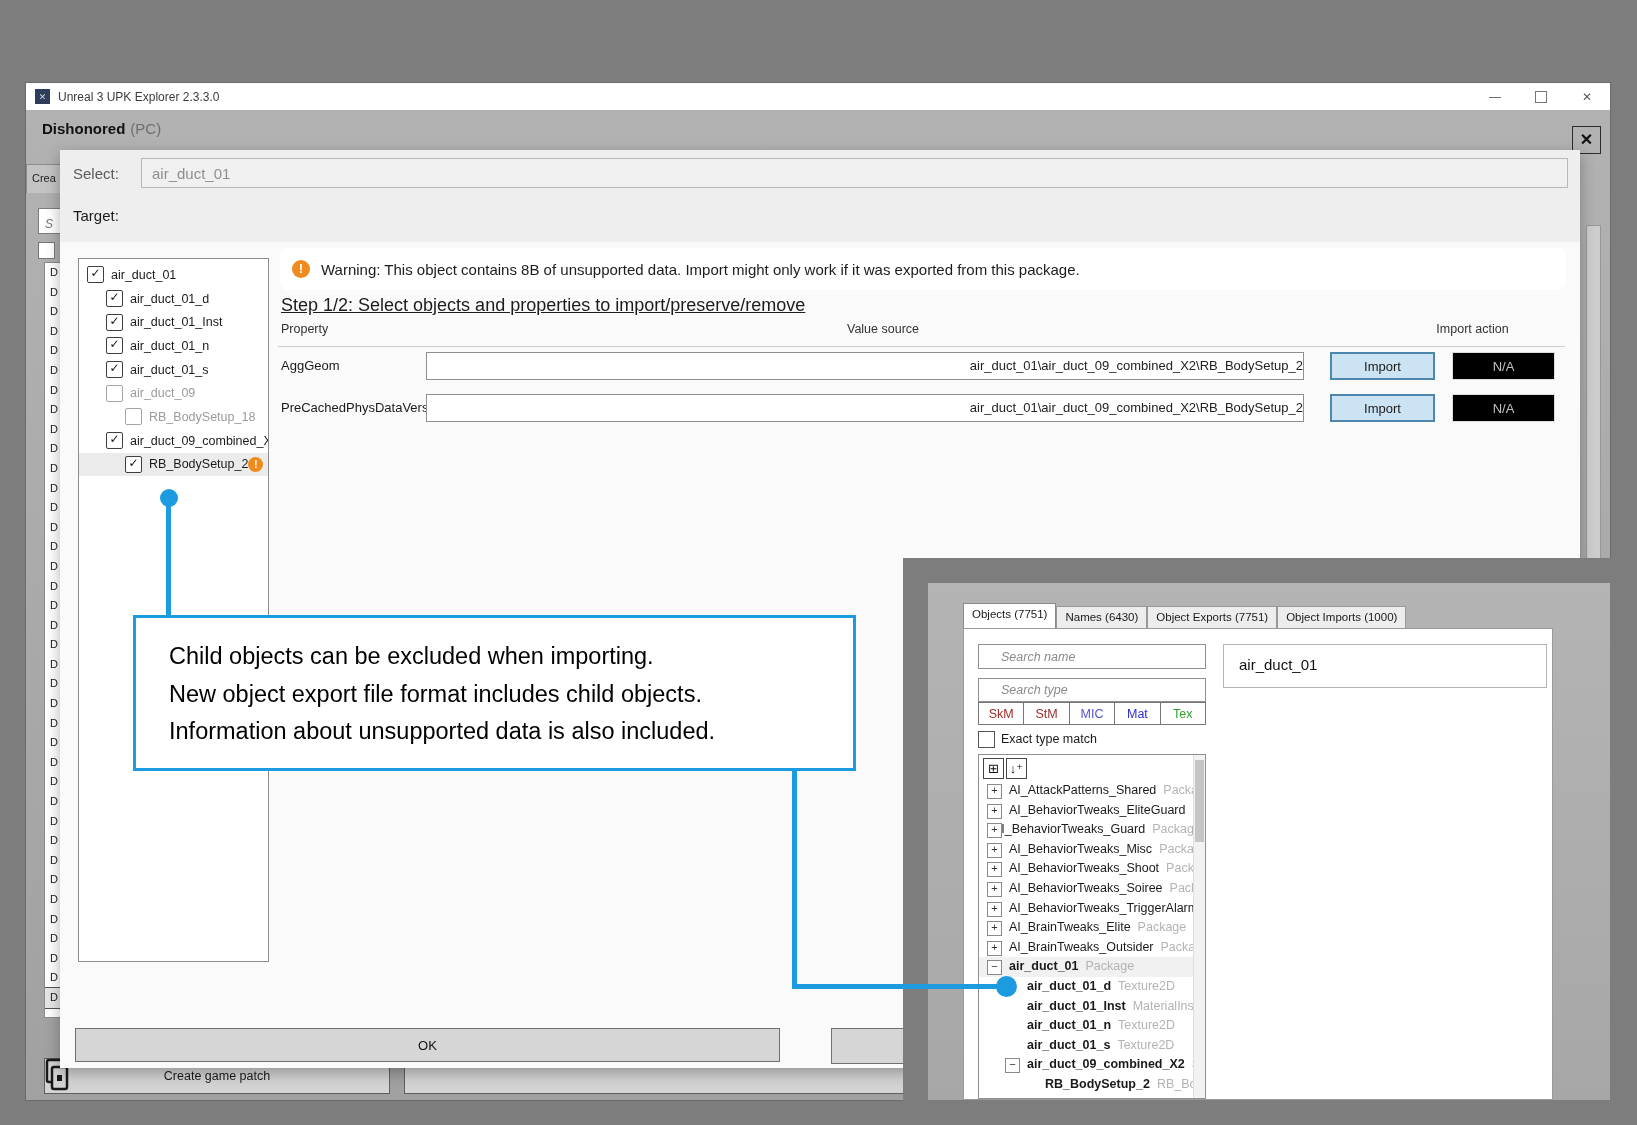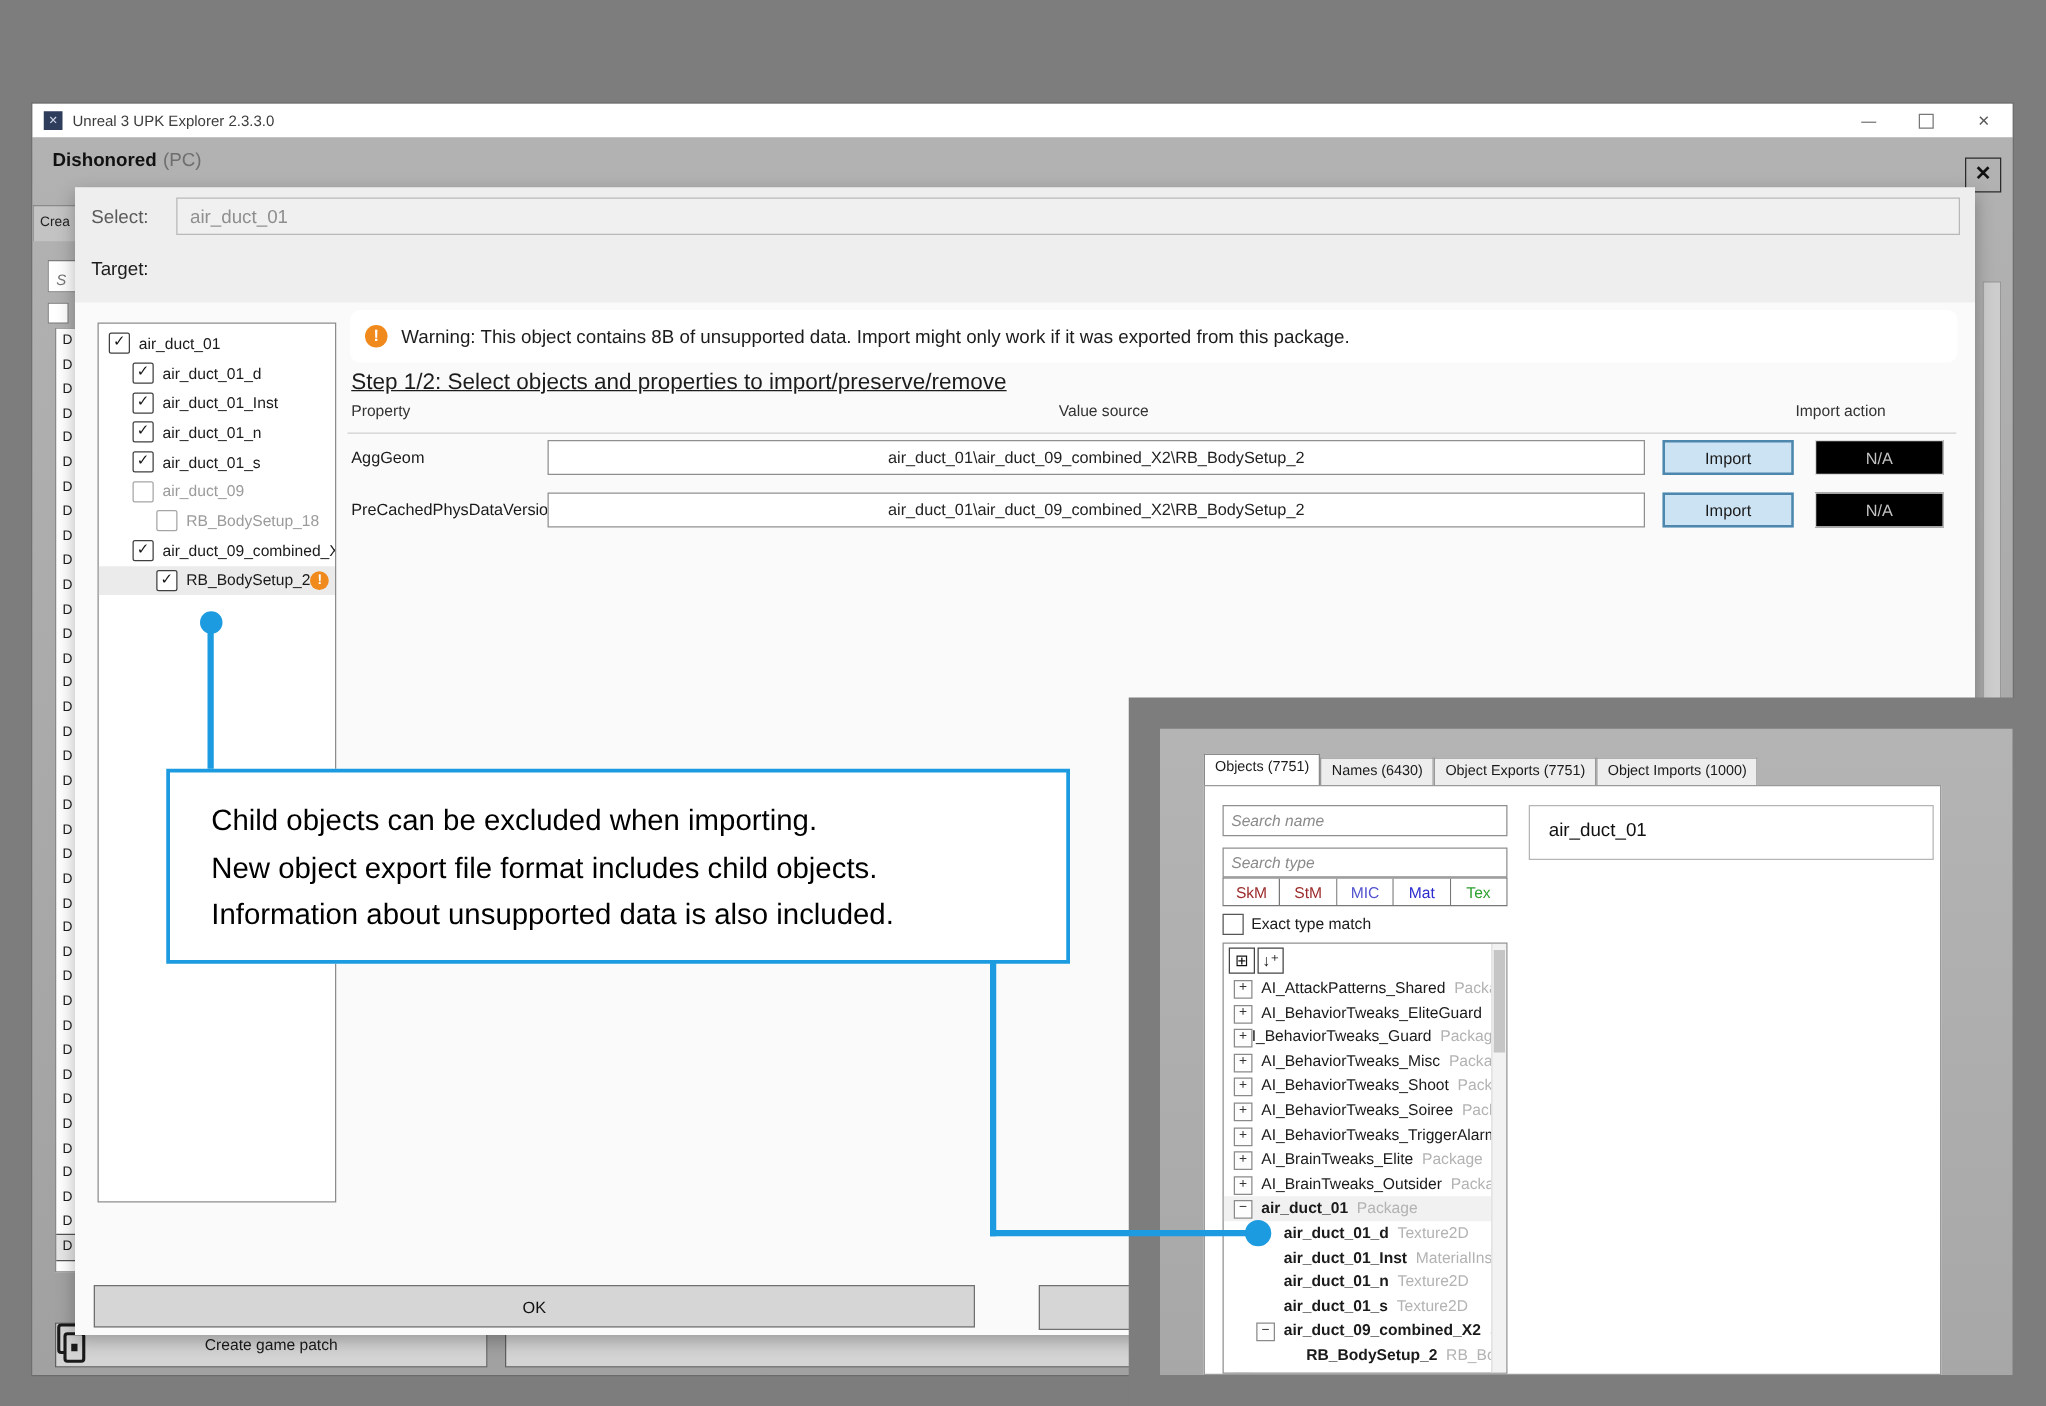--- a/index.html
+++ b/index.html
@@ -64,22 +64,22 @@
              text-align:center;line-height:18px;margin-right:11px;flex:none;}
   .warn-text{font-size:15px;color:#1c1c1c;}
   .step-text{position:absolute;left:221px;top:145px;font-size:18px;color:#1c1c1c;text-decoration:underline;}
   .tbl-head{position:absolute;top:172px;font-size:12.5px;color:#333;}
   .th-prop{left:221px;}
   .th-value{left:384px;width:878px;text-align:center;}
   .th-action{left:1270px;width:285px;text-align:center;}
   .head-line{position:absolute;left:218px;top:196px;width:1287px;height:1px;background:#cfcfcf;}
   .prop-row{position:absolute;left:0;width:100%;height:28px;}
   .prop-label{position:absolute;left:221px;top:6px;font-size:13px;color:#1a1a1a;}
-  .prop-value{position:absolute;left:378px;top:0;width:878px;height:28px;border:1px solid #8f8f8f;background:#fff;
-              font-size:13px;color:#222;text-align:center;line-height:26px;box-sizing:border-box;overflow:hidden;white-space:nowrap;}
+  .prop-value{position:absolute;left:366px;top:0;width:878px;height:28px;border:1px solid #8f8f8f;background:#fff;
+              font-size:13px;color:#222;text-align:right;line-height:26px;box-sizing:border-box;overflow:hidden;white-space:nowrap;}
   .imp-btn{position:absolute;left:1270px;top:0;width:105px;height:28px;background:#cce3f3;border:2px solid #4e87ad;
            font-size:13px;color:#1a1a1a;font-family:inherit;}
   .na-btn{position:absolute;left:1392px;top:0;width:103px;height:28px;background:#000000;border:1px solid #dcdcdc;
           font-size:13px;color:#c2c2c2;font-family:inherit;}
   .ok-btn{position:absolute;left:15px;top:878px;width:705px;height:34px;background:#d6d6d6;border:1px solid #707070;
           font-size:13px;color:#111;font-family:inherit;}
   .dlg-btn2{position:absolute;left:771px;top:878px;width:420px;height:34px;background:#d6d6d6;border:1px solid #707070;}
   
   .callout{position:absolute;left:133px;top:615px;width:723px;height:156px;background:#fff;border:3px solid #1d9be0;
            box-sizing:border-box;padding:20px 0 0 33px;z-index:30;}
@@ -91,21 +91,21 @@
   .c-dot2{position:absolute;left:996px;top:976px;width:21px;height:21px;border-radius:50%;background:#1d9be0;z-index:30;}
   
   .fragment{position:absolute;left:903px;top:558px;width:734px;height:567px;background:#7d7d7d;z-index:20;}
   .frag-window{position:absolute;left:25px;top:25px;width:682px;height:517px;background:linear-gradient(180deg,#b4b4b4,#a7a7a7);}
   .frag-tabs{position:absolute;left:35px;top:20px;display:flex;align-items:flex-end;height:25px;}
   .ftab{height:22px;margin-top:3px;background:#ededed;border:1px solid #999;border-bottom:none;font-size:11.5px;color:#1a1a1a;
         padding:4px 8px 0 8px;box-sizing:border-box;white-space:nowrap;}
   .ftab.active{height:25px;margin-top:0;background:#fff;border:1px solid #8a8a8a;border-bottom:none;position:relative;z-index:2;}
   .frag-panel{position:absolute;left:35px;top:45px;width:590px;height:472px;background:#fff;border:1px solid #9a9a9a;box-sizing:border-box;}
   .srch{position:absolute;left:14px;width:228px;background:#fff;border:1px solid #8f8f8f;font-size:12.5px;font-style:italic;
-        color:#1a1a1a;padding:0 6px;box-sizing:border-box;font-family:inherit;}
+        color:#1a1a1a;padding:0 22px;box-sizing:border-box;font-family:inherit;}
   .srch::placeholder{color:#8a8a8a;font-style:italic;}
   .srch-name{top:15px;height:25px;}
   .srch-type{top:49px;height:24px;}
   .type-row{position:absolute;left:14px;top:73px;width:228px;height:23px;display:flex;border:1px solid #777;box-sizing:border-box;}
   .type-btn{flex:1;border-right:1px solid #777;display:flex;align-items:center;justify-content:center;font-size:12.5px;background:#fff;}
   .type-btn:last-child{border-right:none;}
   .exact-cb{position:absolute;left:14px;top:102px;width:15px;height:15px;border:1px solid #555;background:#fff;}
   .exact-lbl{position:absolute;left:37px;top:103px;font-size:12.5px;color:#1a1a1a;}
   .tree-box{position:absolute;left:14px;top:125px;width:228px;height:345px;border:1px solid #8f8f8f;box-sizing:border-box;overflow:hidden;background:#fff;}
   .tree-toolbar{position:absolute;left:4px;top:3px;display:flex;gap:2px;}

